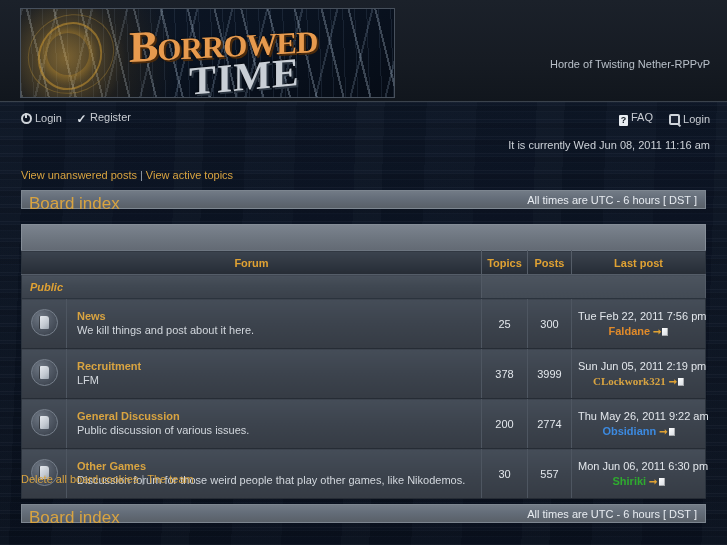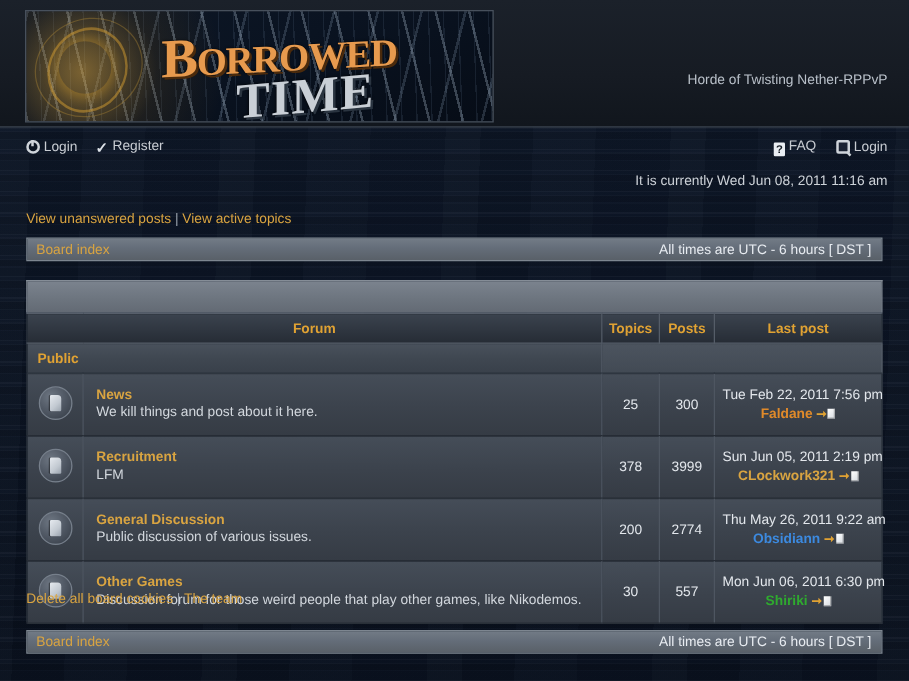--- a/index.html
+++ b/index.html
@@ -152,21 +152,21 @@
   
   .navbar-strip {
     position: absolute; left: 21px; width: 685px;
     height: 19px;
     background: linear-gradient(180deg,#727b86 0%, #646d79 45%, #596068 100%);
     border: 1px solid #7d8690;
     box-sizing: border-box;
   }
   .navbar-strip .bi {
     position: absolute; left: 7px; top: 3px;
-    font-size: 11px; color: #d9a441; text-decoration: none;
+    font-size: 17px; color: #d9a441; text-decoration: none;
   }
   .navbar-strip .tz {
     position: absolute; right: 8px; top: 3px;
     font-size: 11px; color: #e8ecf1;
   }
   #navbar-top { top: 190px; }
   #navbar-bottom { top: 504px; }
 
   
   .forum-wrap {
@@ -203,20 +203,21 @@
 
   tr.cat td {
     background: linear-gradient(180deg,#49515c 0%, #3f4751 50%, #39404a 100%);
     height: 21px;
     color: #e0a233;
     font-weight: bold;
     font-size: 11px;
     padding-left: 8px;
     border-bottom: 1px solid #2b333d;
     border-right: 1px solid #525a65;
+    font-style: italic;
   }
   tr.cat td.catspace { background: linear-gradient(180deg,#4c545f 0%, #424a54 100%); }
 
   tr.frow td {
     background: linear-gradient(180deg,#454d58 0%, #3c434d 50%, #353b44 100%);
     border-bottom: 1px solid #262c35;
     border-right: 1px solid #4e5661;
     height: 41px;
     vertical-align: middle;
   }
@@ -346,21 +347,21 @@
         <tr class="frow">
           <td class="c-icon"><span class="ficon"></span></td>
           <td class="c-forum">
             <a class="ftitle" href="#">Recruitment</a>
             <span class="fdesc">LFM</span>
           </td>
           <td class="c-num">378</td>
           <td class="c-num">3999</td>
           <td class="c-last">
             <span class="lp-date">Sun Jun 05, 2011 2:19 pm</span>
-            <span class="lp-user"><a href="#" class="lp-username" style="color: rgb(217, 164, 65); text-decoration: none;">CLockwork321</a><span class="lp-arrow">➞</span><span class="lp-doc"></span></span>
+            <span class="lp-user"><a href="#" class="lp-username" style="color: rgb(217, 164, 65); text-decoration: none; font-family: Liberation Serif, serif;">CLockwork321</a><span class="lp-arrow">➞</span><span class="lp-doc"></span></span>
           </td>
         </tr>
 
         <tr class="frow">
           <td class="c-icon"><span class="ficon"></span></td>
           <td class="c-forum">
             <a class="ftitle" href="#">General Discussion</a>
             <span class="fdesc">Public discussion of various issues.</span>
           </td>
           <td class="c-num">200</td>

